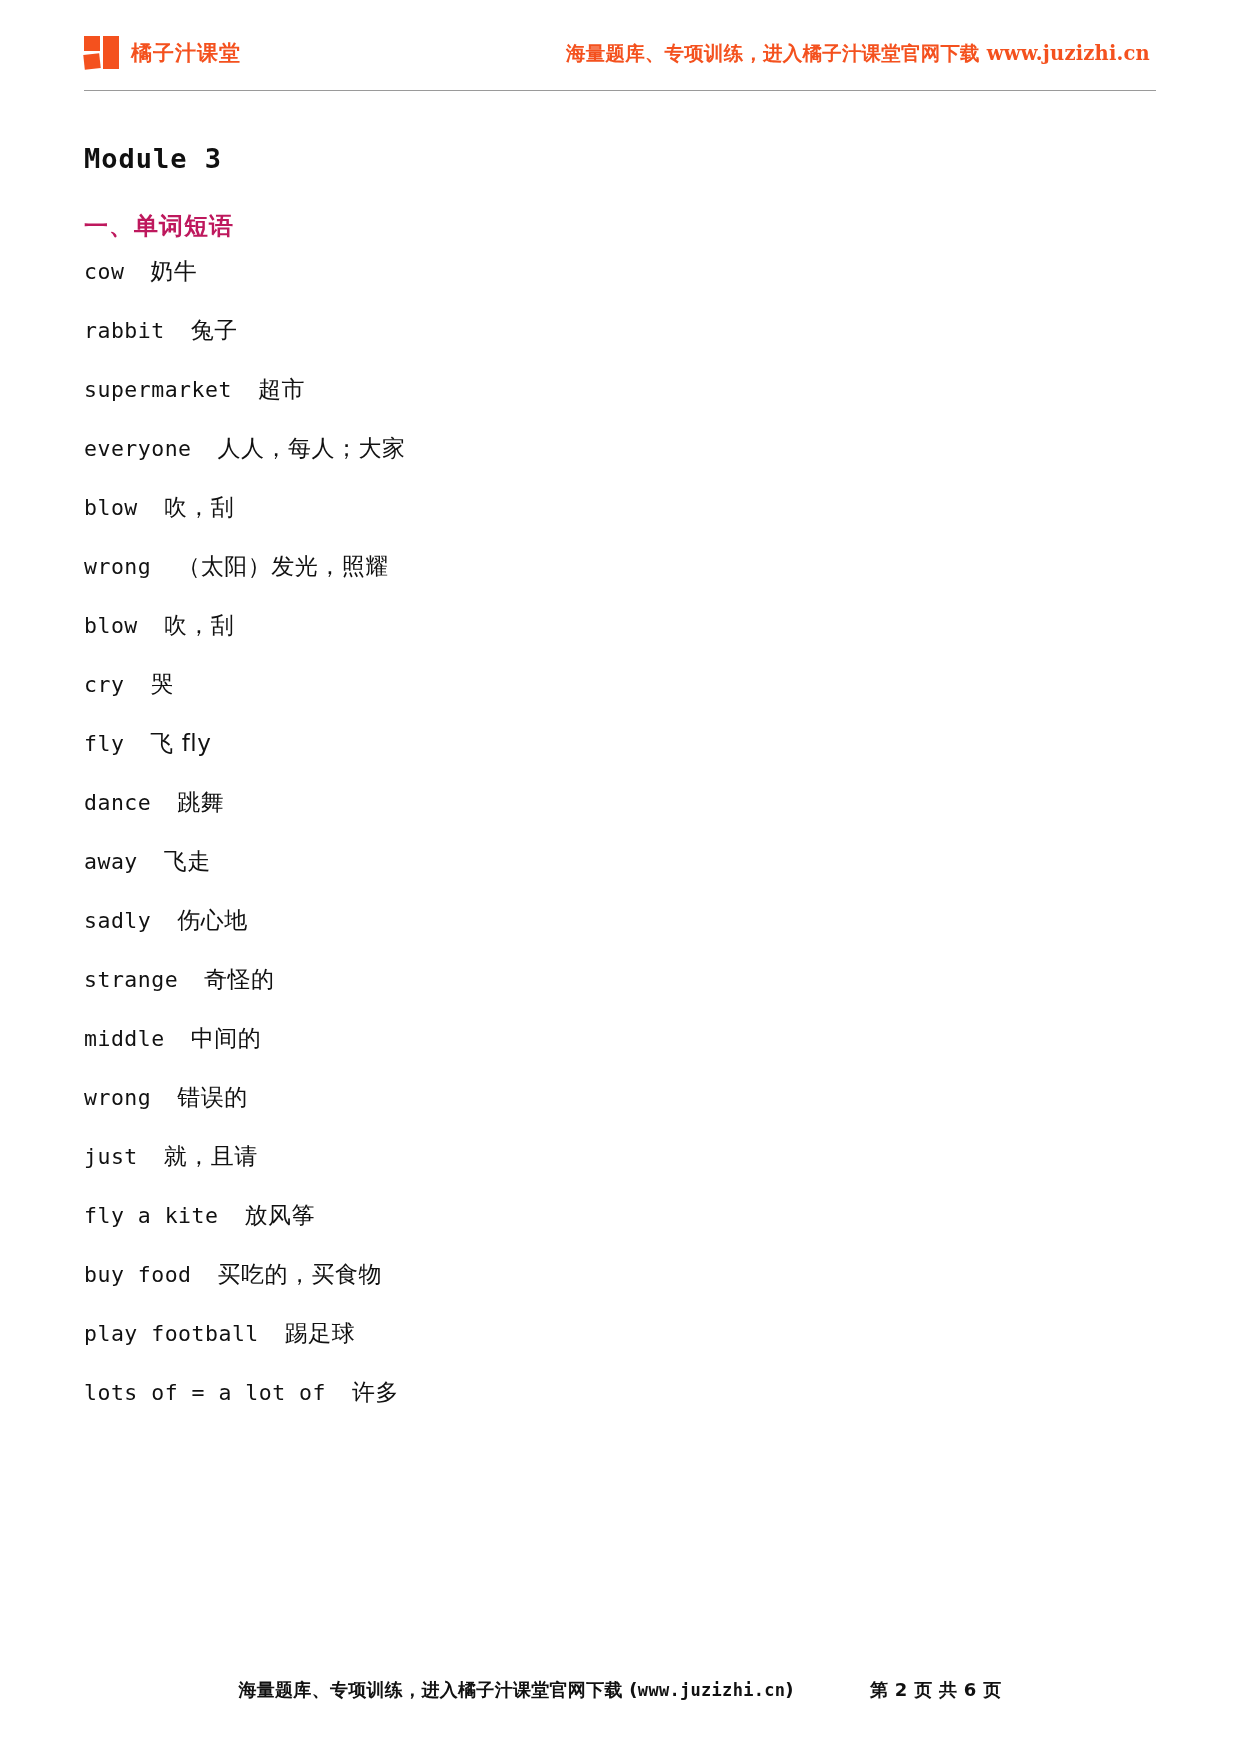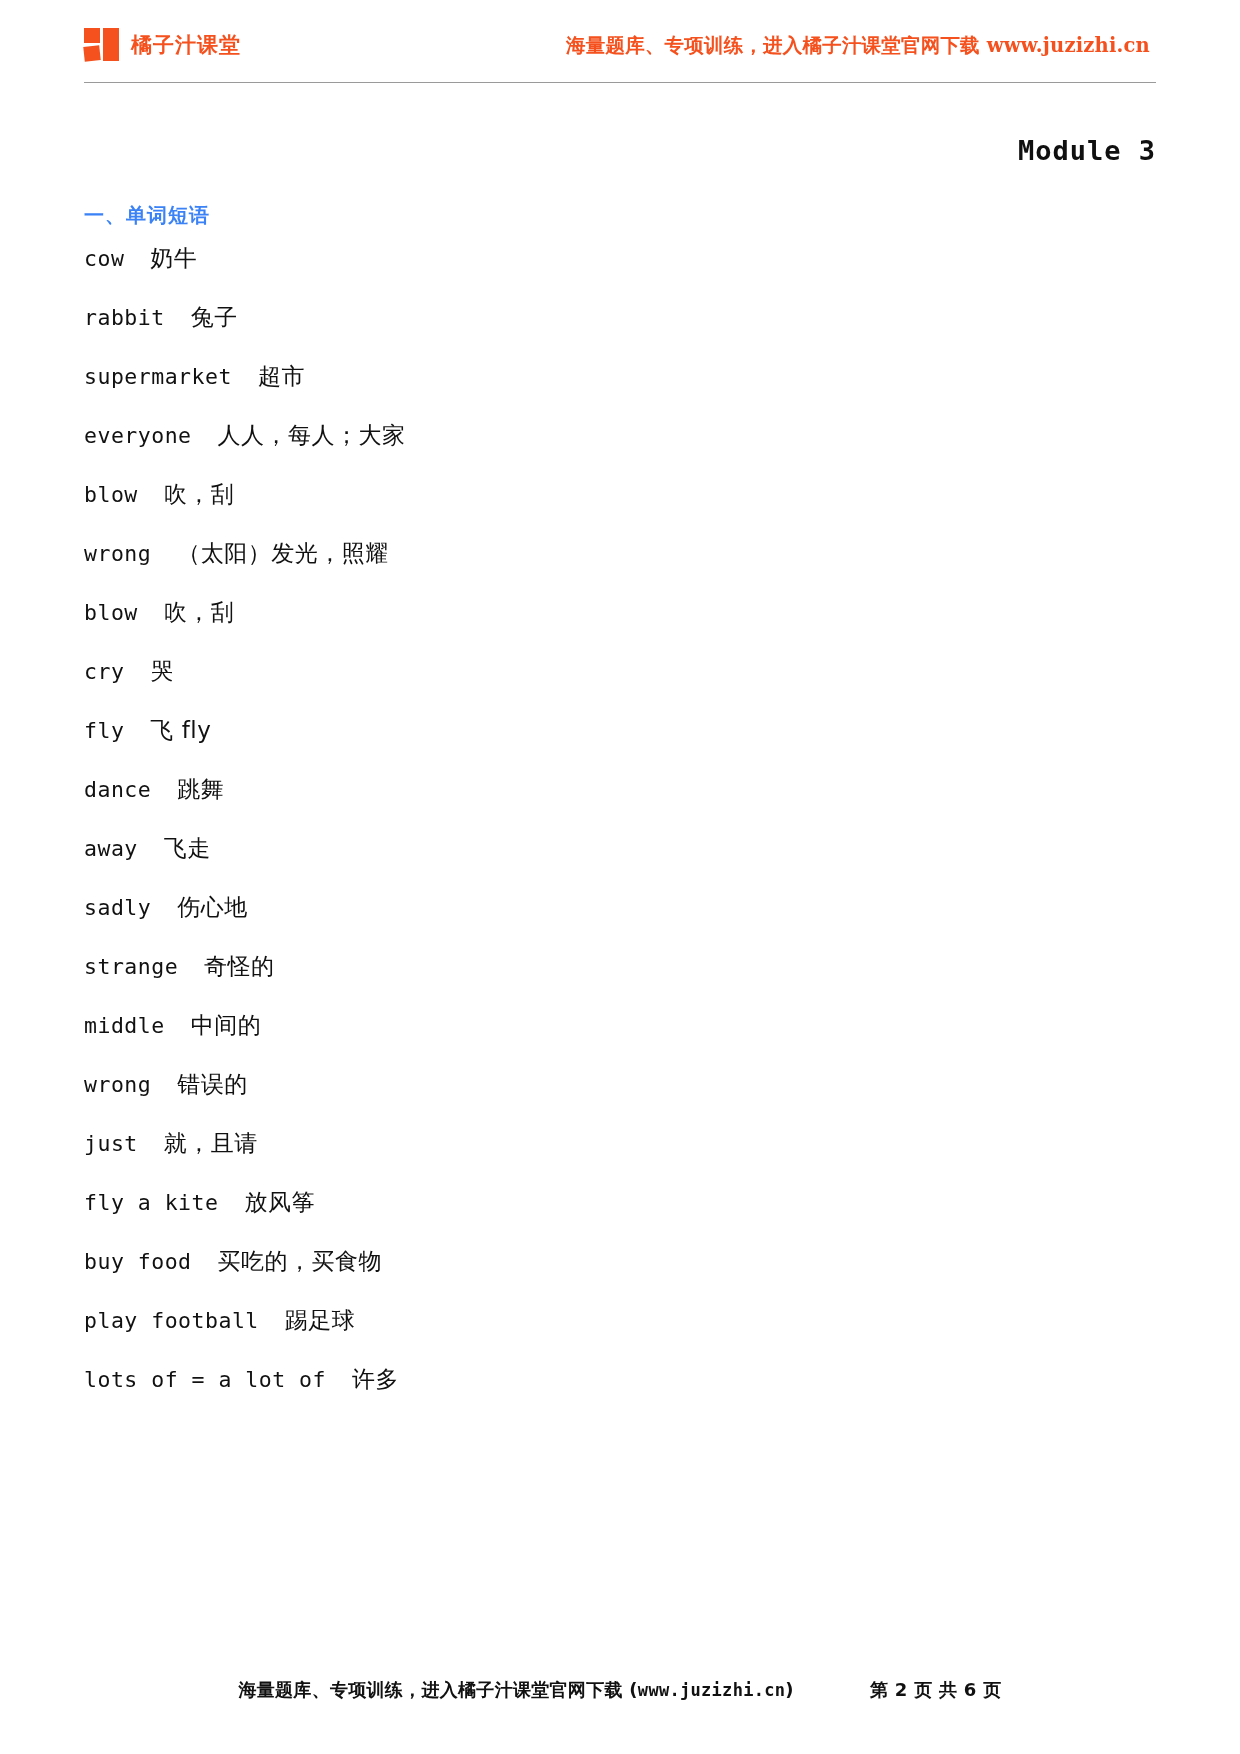--- a/index.html
+++ b/index.html
@@ -14,21 +14,21 @@
     color: #1a1a1a;
     position: relative;
     overflow: hidden;
   }
 
   .page {
     width: 1240px;
     height: 1754px;
     position: relative;
     box-sizing: border-box;
-    padding: 0 84px;
+    padding: 8px 84px;
   }
 
   
   .header {
     display: flex;
     align-items: center;
     justify-content: space-between;
     height: 76px;
     padding-top: 14px;
     box-sizing: border-box;
@@ -79,32 +79,32 @@
   .header-rule {
     border-top: 1px solid #9a9a9a;
     margin: 6px 0 0 0;
     height: 0;
     font-size: 0;
     line-height: 0;
   }
 
   
   .doc-title {
-    text-align: right;
+    text-align: left;
     font-family: "DejaVu Sans Mono", "Liberation Mono", monospace;
     font-size: 27px;
     color: #101010;
     margin: 52px 0 0 0;
     letter-spacing: 1px;
   }
 
   .section-heading {
     font-family: "DejaVu Sans", "Liberation Sans", sans-serif;
-    font-size: 20px;
-    color: #3b82f6;
+    font-size: 24px;
+    color: #be185d;
     margin: 36px 0 0 0;
     letter-spacing: 1px;
   }
 
   .vocab-list {
     list-style: none;
     margin: 0;
     padding: 0;
   }
 

